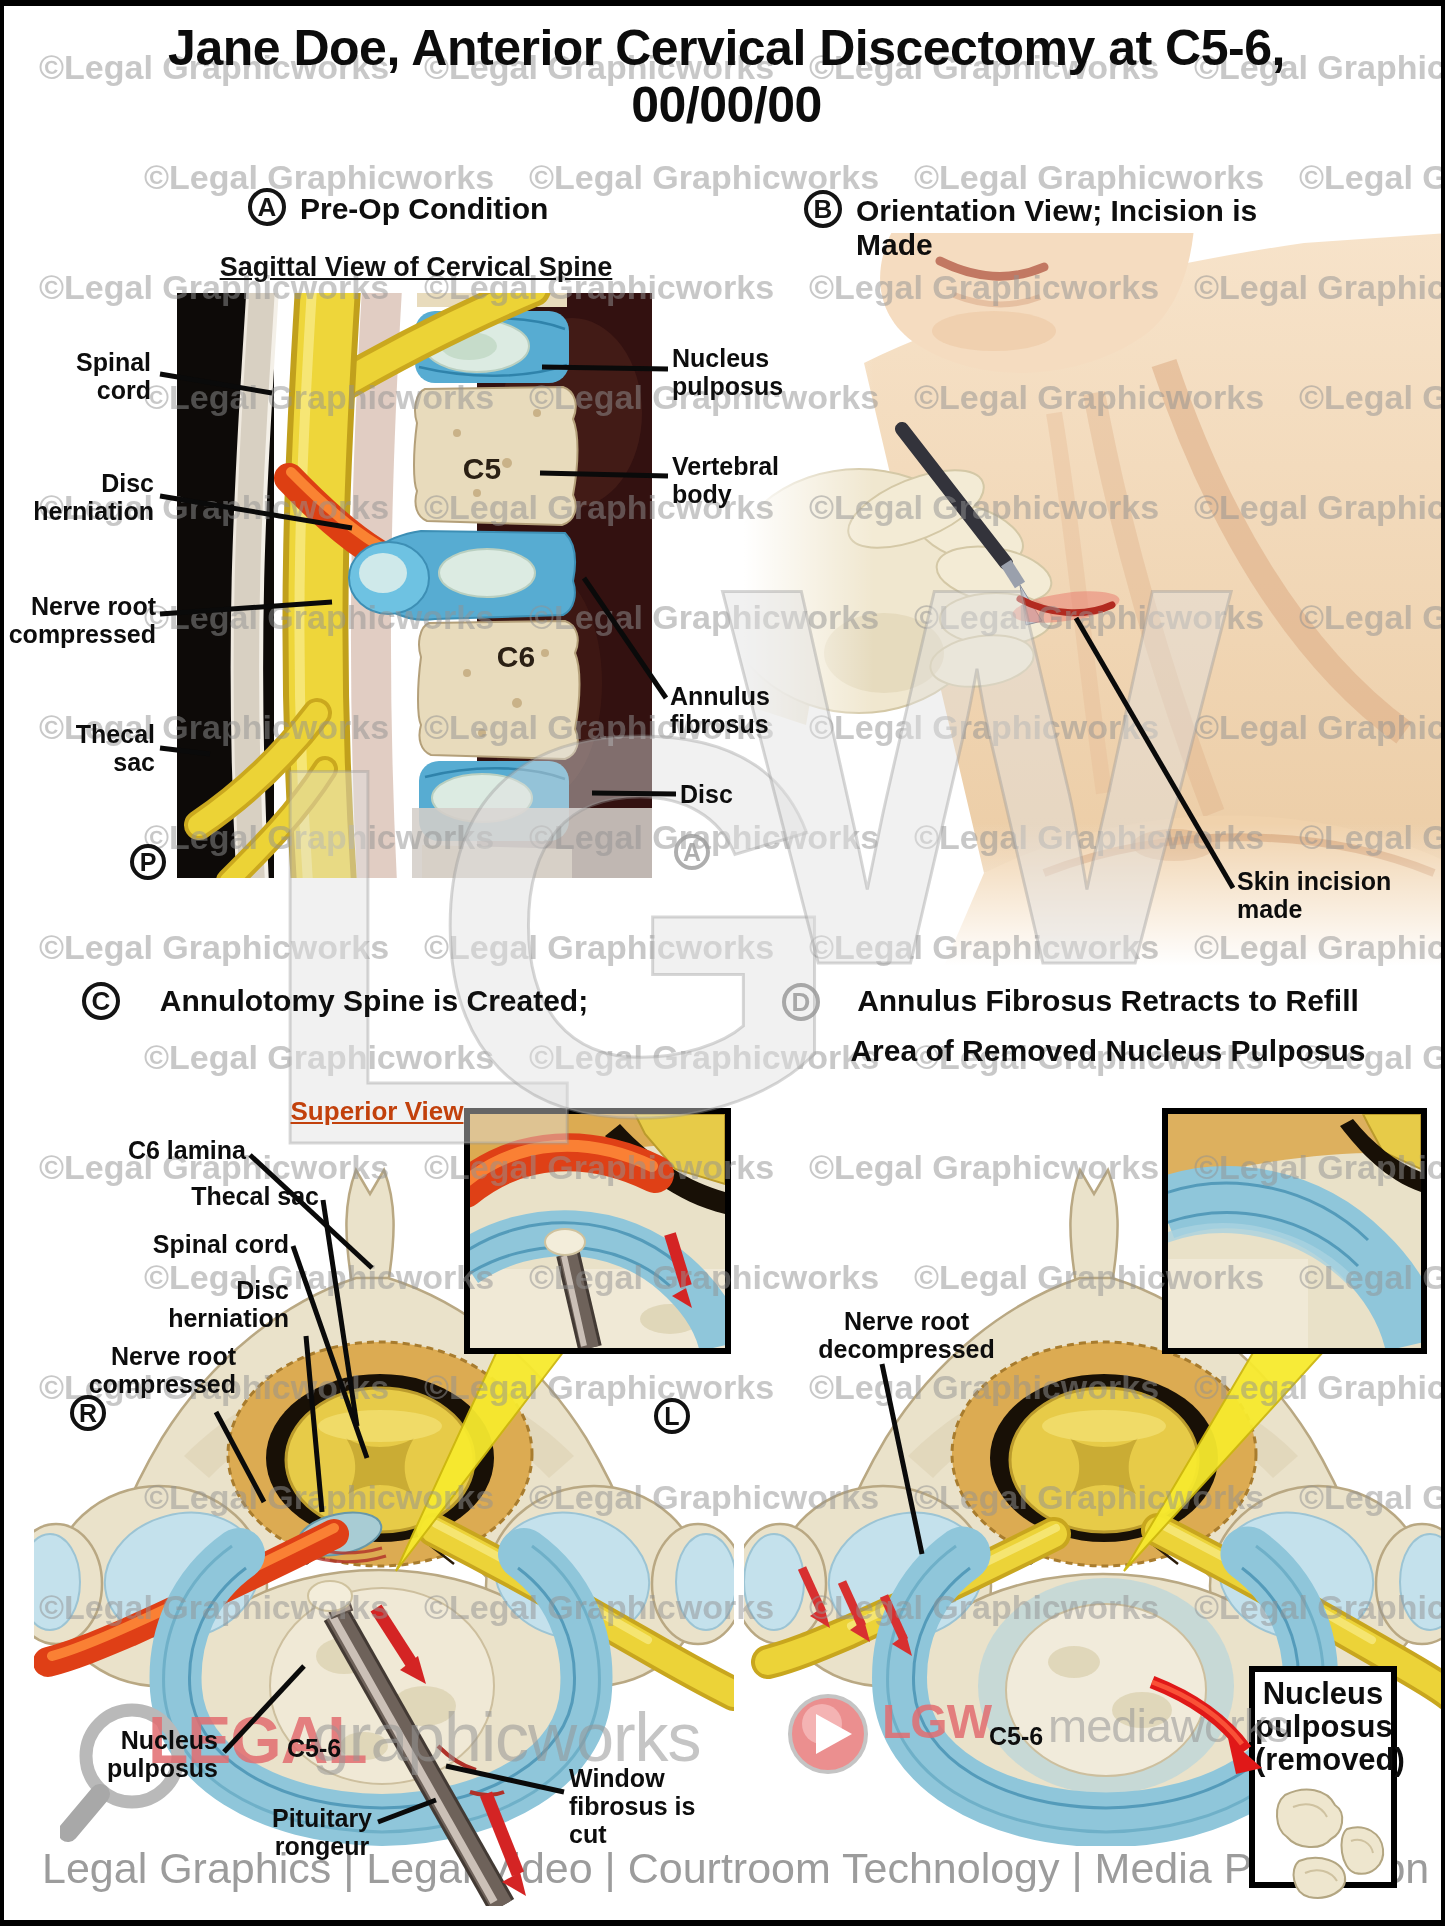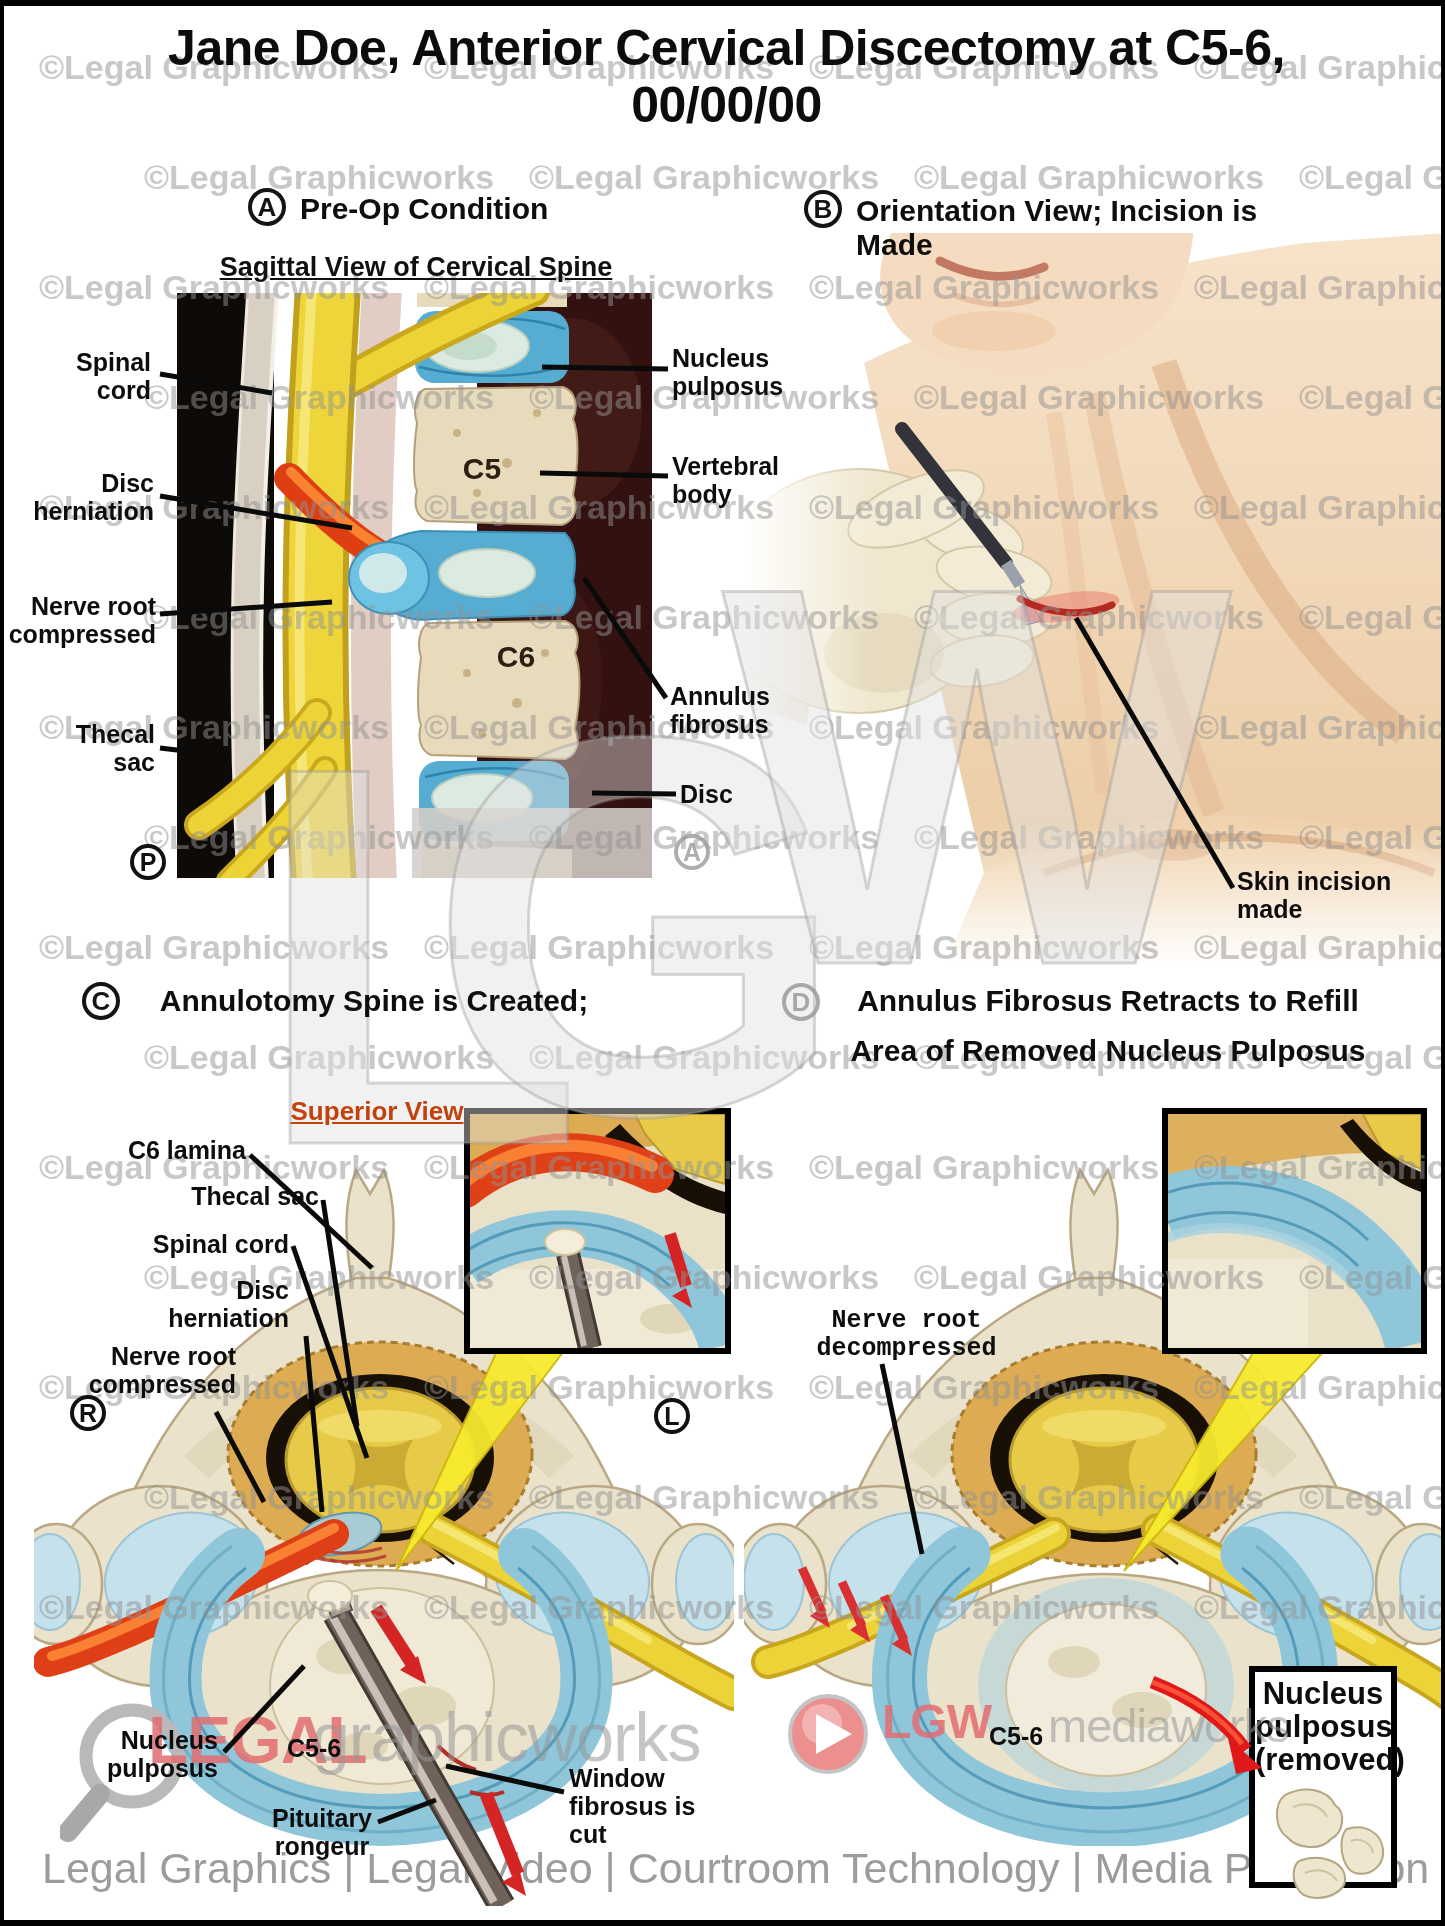--- a/index.html
+++ b/index.html
@@ -443,21 +443,21 @@
   <div class="abs lbl r" style="left:90px;top:1224px;width:195px;">Spinal cord</div>
   <div class="abs lbl r" style="left:145px;top:1270px;width:140px;">Disc herniation</div>
   <div class="abs lbl r" style="left:20px;top:1336px;width:212px;">Nerve root compressed</div>
   <div class="abs marker" style="left:66px;top:1389px;">R</div>
   <div class="abs marker" style="left:650px;top:1392px;">L</div>
   <div class="abs lbl r" style="left:62px;top:1720px;width:152px;">Nucleus pulposus</div>
   <div class="abs lbl" style="left:283px;top:1728px;width:80px;">C5-6</div>
   <div class="abs lbl c" style="left:242px;top:1798px;width:152px;">Pituitary rongeur</div>
   <div class="abs lbl" style="left:565px;top:1758px;width:140px;">Window fibrosus is cut</div>
 
-  <div class="abs lbl c" style="left:790px;top:1301px;width:225px;font-family:Liberation Mono, monospace;">Nerve root decompressed</div>
+  <div class="abs lbl c" style="left:790px;top:1301px;width:225px;">Nerve root decompressed</div>
   <div class="abs lbl" style="left:985px;top:1716px;width:80px;">C5-6</div>
 
   <div class="abs" id="brand-left" style="left:56px;top:1678px;width:760px;height:130px;">
     <svg class="abs" style="left:0;top:10px;" width="130" height="150" viewBox="0 0 130 150">
       <circle cx="72" cy="62" r="46" fill="none" stroke="#b9b9b9" stroke-width="13"></circle>
       <line x1="40" y1="100" x2="8" y2="138" stroke="#a8a8a8" stroke-width="20" stroke-linecap="round"></line>
     </svg>
     <span class="abs brand-red" style="left:88px;top:18px;font-size:66px;letter-spacing:-1px;">LEGAL</span>
     <span class="abs brand-gray" style="left:252px;top:14px;font-size:68px;letter-spacing:-1px;">graphicworks</span>
   </div>

